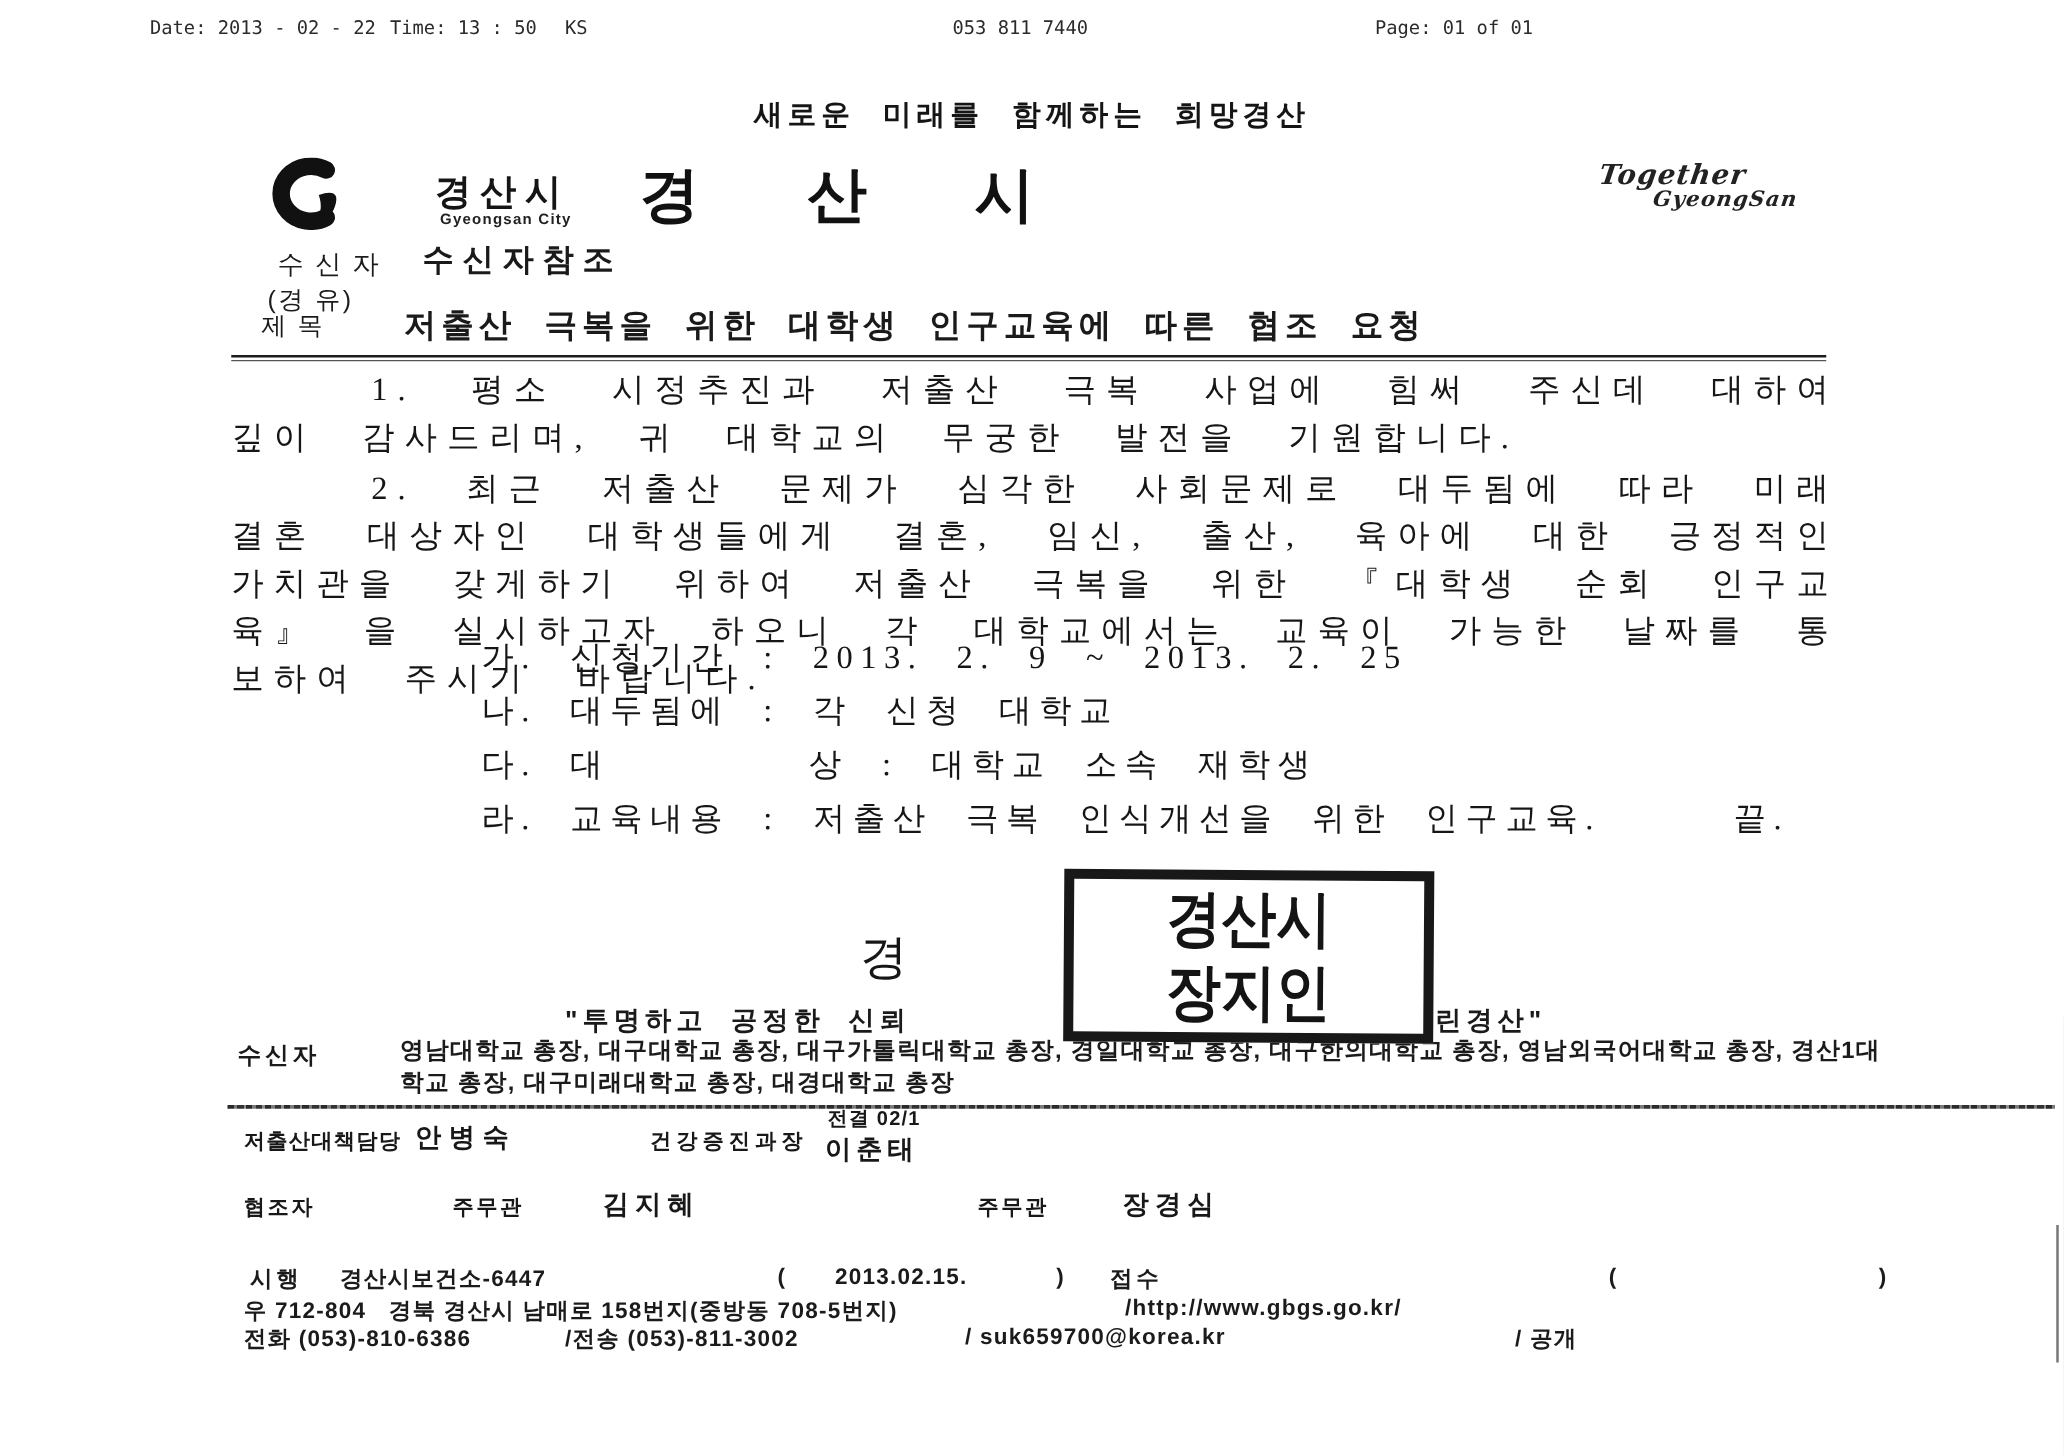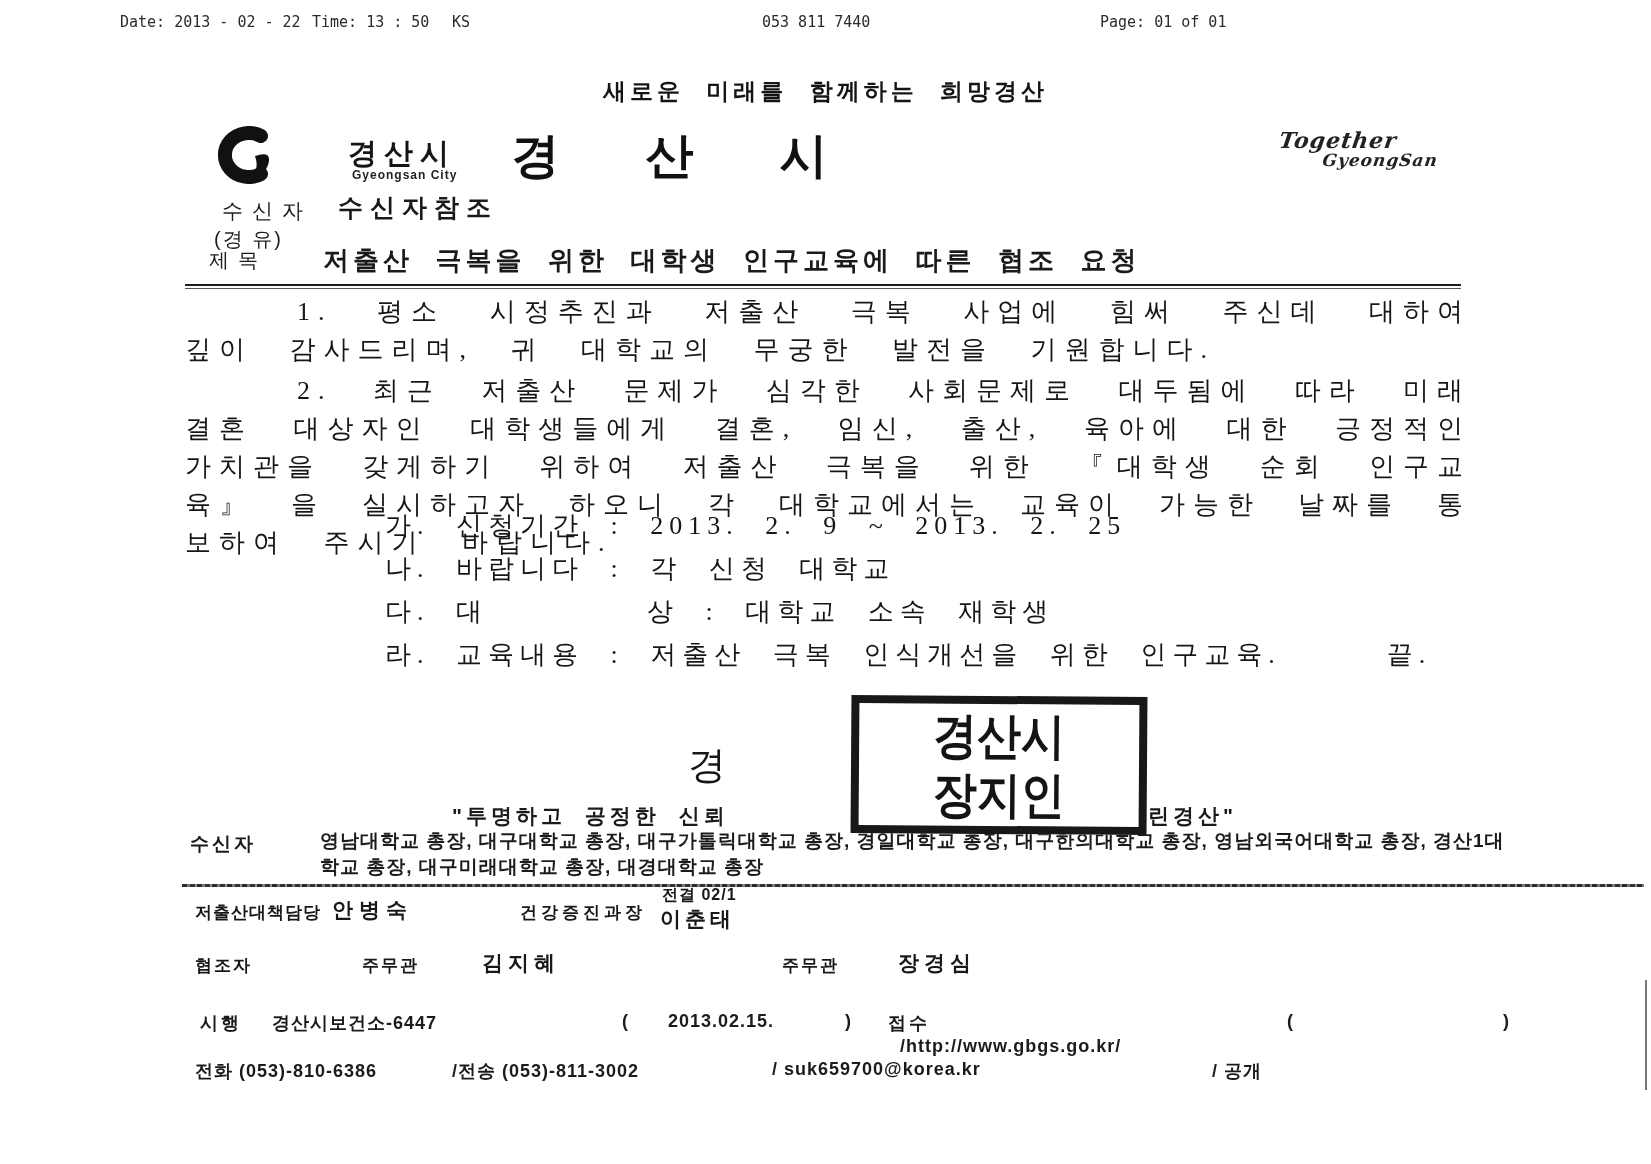--- a/index.html
+++ b/index.html
@@ -125,21 +125,21 @@
   <div class="rec-value">수신자참조</div>
   <div class="via lbl">(경 유)</div>
   <div class="subject-row">
     <span class="subject-label">제목</span><span class="subject-text">저출산 극복을 위한 대학생 인구교육에 따른 협조 요청</span>
   </div>
 
   <div class="para para1">1. 평소 시정추진과 저출산 극복 사업에 힘써 주신데 대하여 깊이 감사드리며, 귀 대학교의 무궁한 발전을 기원합니다.</div>
   <div class="para para2">2. 최근 저출산 문제가 심각한 사회문제로 대두됨에 따라 미래 결혼 대상자인 대학생들에게 결혼, 임신, 출산, 육아에 대한 긍정적인 가치관을 갖게하기 위하여 저출산 극복을 위한 『대학생 순회 인구교육』 을 실시하고자 하오니 각 대학교에서는 교육이 가능한 날짜를 통보하여 주시기 바랍니다.</div>
   <div class="list">
     <div>가. 신청기간 : 2013. 2. 9 ~ 2013. 2. 25</div>
-    <div>나. 바랍니다 : 각 신청 대학교</div>
+    <div>나. 대두됨에 : 각 신청 대학교</div>
     <div>다. 대      상 : 대학교 소속 재학생</div>
     <div>라. 교육내용 : 저출산 극복 인식개선을 위한 인구교육.    끝.</div>
   </div>
 
   <div class="issuer">경 산</div>
   <div class="seal">
     <div class="seal-row">경산시</div>
     <div class="seal-row">장지인</div>
   </div>
   <div class="mayor-slogan-left">"투명하고 공정한 신뢰</div>
@@ -162,20 +162,21 @@
   <span class="ap coop2-name">장경심</span>
 
   <span class="ft ft-exec-label">시행</span>
   <span class="ft ft-docnum">경산시보건소-6447</span>
   <span class="ft ft-paren1">(</span>
   <span class="ft ft-date">2013.02.15.</span>
   <span class="ft ft-paren2">)</span>
   <span class="ft ft-receipt">접수</span>
   <span class="ft ft-paren3">(</span>
   <span class="ft ft-paren4">)</span>
+  <span class="ft ft-address">우 712-804   경북 경산시 남매로 158번지(중방동 708-5번지)</span>
   <span class="ft ft-website">/http://www.gbgs.go.kr/</span>
   <span class="ft ft-phone">전화 (053)-810-6386</span>
   <span class="ft ft-fax">/전송 (053)-811-3002</span>
   <span class="ft ft-email">/ suk659700@korea.kr</span>
   <span class="ft ft-open">/ 공개</span>
 
   <div class="scan-edge"></div>
 </div>
 
 </body></html>

